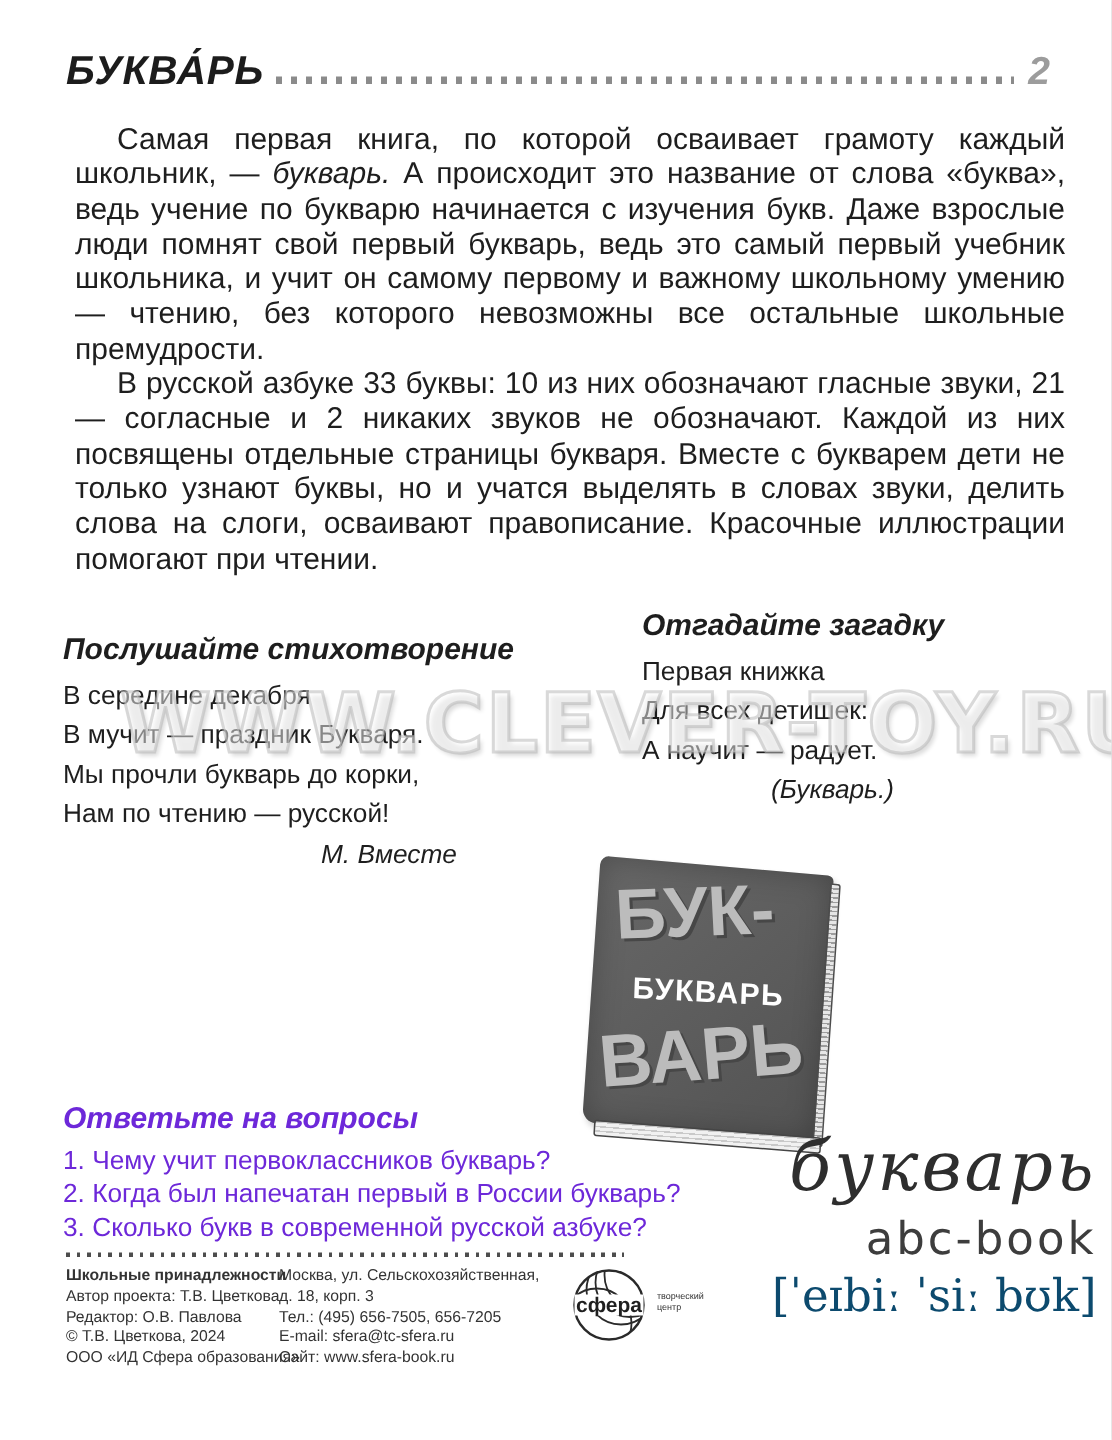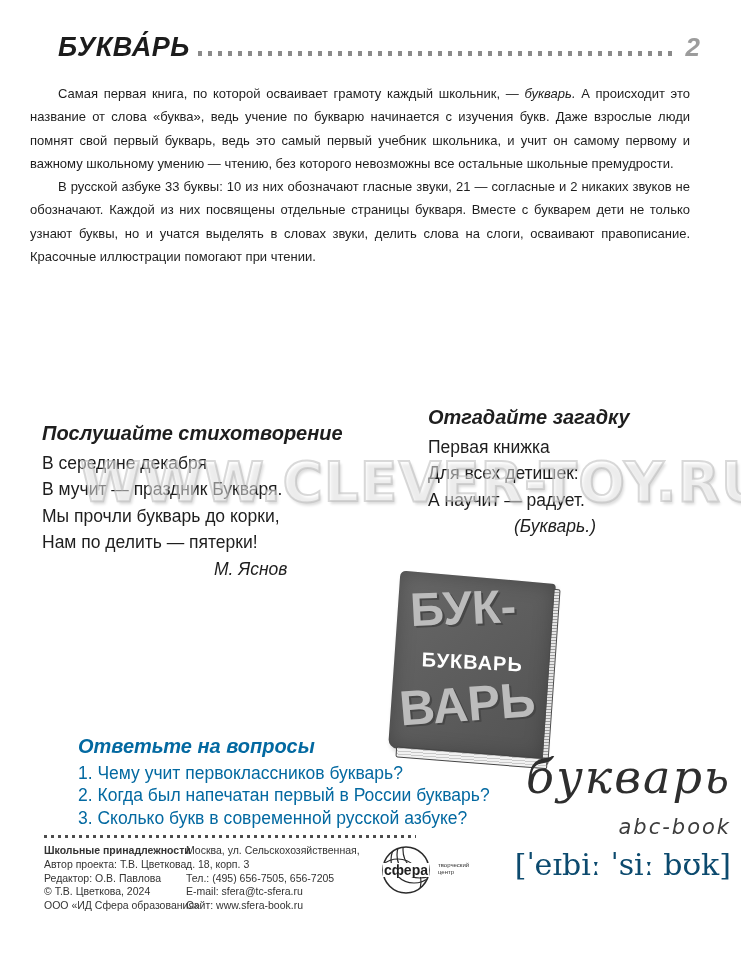--- a/index.html
+++ b/index.html
@@ -3,26 +3,26 @@
 <meta charset="utf-8">
 <style>
   html,body{margin:0;padding:0;background:#e9e9e9;}
   .page{
     position:relative;width:741px;height:960px;background:#ffffff;
     font-family:"Liberation Sans",sans-serif;color:#222;overflow:hidden;
     box-shadow:0 0 6px rgba(0,0,0,.25);
   }
   
   .title-row{position:absolute;left:44px;top:32px;width:656px;display:flex;align-items:flex-end;}
-  .doc-title{font-size:27px;font-weight:bold;font-style:italic;color:#1c1c1c;letter-spacing:.5px;white-space:nowrap;margin-left:14px;}
+  .doc-title{font-size:27px;font-weight:bold;font-style:italic;color:#1c1c1c;letter-spacing:.5px;white-space:nowrap;}
   .leader{flex:1;height:5px;margin:0 10px 7px 8px;
     background-image:repeating-linear-gradient(90deg,#8b8b8b 0 4px,transparent 4px 10px);}
   .page-num{font-size:26px;font-weight:bold;font-style:italic;color:#9c9c9c;margin-bottom:0px;}
   
-  .article{position:absolute;left:30px;top:82px;width:660px;font-size:13px;line-height:23.3px;text-align:justify;color:#1e1e1e;}
+  .article{position:absolute;left:50px;top:82px;width:660px;font-size:20px;line-height:23.3px;text-align:justify;color:#1e1e1e;}
   .article p{margin:0;text-indent:28px;}
   .em{font-style:italic;}
   
   .col{position:absolute;font-size:17.5px;line-height:26.5px;color:#1e1e1e;}
   .col-poem{left:42px;top:420px;width:360px;}
   .col-riddle{left:428px;top:404px;width:280px;}
   .col-heading{font-weight:bold;font-style:italic;font-size:20px;margin-bottom:3px;}
   .poem-author{font-style:italic;padding-left:172px;}
   .riddle-answer{font-style:italic;padding-left:86px;}
   
@@ -48,26 +48,26 @@
     content:"";position:absolute;left:8px;right:-4px;bottom:-8px;height:9px;
     background:repeating-linear-gradient(0deg,#f1f1f1 0 2px,#c9c9c9 2px 3px);
     border:1px solid #454545;border-radius:2px;transform:rotate(-.5deg);}
   .book-word{position:absolute;font-weight:bold;color:#bcbcbc;
     text-shadow:2px 2px 0 #474747;line-height:1;}
   .book-word-top{top:8px;left:12px;font-size:47px;transform:rotate(-7deg);}
   .book-word-bottom{bottom:26px;left:8px;font-size:49px;transform:rotate(-9deg);}
   .book-mid{position:absolute;top:74px;left:0;width:100%;text-align:center;
     color:#fff;font-size:20px;font-weight:bold;letter-spacing:1px;transform:rotate(-2deg);}
   
-  .questions{position:absolute;left:42px;top:735px;width:480px;font-size:17.5px;line-height:22.5px;color:#0369a1;margin-left:36px;}
+  .questions{position:absolute;left:42px;top:735px;width:480px;font-size:17.5px;line-height:22.5px;color:#6d28d9;}
   .questions .col-heading{margin-bottom:4px;}
   
   .translation{position:absolute;right:10px;top:746px;text-align:right;color:#2c2c2c;}
   .cursive-word{font-family:"DejaVu Serif",serif;font-style:italic;font-size:46px;line-height:62px;letter-spacing:2px;color:#2e2e2e;}
-  .abc-word{font-family:"DejaVu Sans",sans-serif;font-size:21px;line-height:38px;letter-spacing:2px;color:#3d3d3d;font-style:italic;}
+  .abc-word{font-family:"DejaVu Sans",sans-serif;font-size:30px;line-height:38px;letter-spacing:2px;color:#3d3d3d;}
   .phonetic{font-family:"DejaVu Serif",serif;font-size:30px;line-height:38px;color:#0c4a6e;}
   
   .footer-sep{position:absolute;left:44px;top:835px;width:372px;height:3px;
     background-image:repeating-linear-gradient(90deg,#4d4d4d 0 2.5px,transparent 2.5px 7px);}
   .footer{position:absolute;left:44px;top:844px;font-size:10.5px;line-height:13.8px;color:#333;}
   .footer-col1{position:absolute;left:0;top:0;width:142px;white-space:nowrap;}
   .footer-col2{position:absolute;left:142px;top:0;width:150px;white-space:nowrap;}
   .footer-bold{font-weight:bold;}
   .footer-logo{position:absolute;left:288px;top:0px;width:100px;height:60px;margin-left:48px;}
   .logo-tagline{position:absolute;left:58px;top:18px;font-size:6px;line-height:7px;color:#333;}
@@ -86,22 +86,22 @@
   <div class="article">
     <p><span>Самая первая книга, по которой осваивает грамоту каждый школьник, — </span><span class="em">букварь.</span><span> А происходит это название от слова «буква», ведь учение по букварю начинается с изучения букв. Даже взрослые люди помнят свой первый букварь, ведь это самый первый учебник школьника, и учит он самому первому и важному школьному умению — чтению, без которого невозможны все остальные школьные премудрости.</span></p>
     <p>В русской азбуке 33 буквы: 10 из них обозначают гласные звуки, 21 — согласные и 2 никаких звуков не обозначают. Каждой из них посвящены отдельные страницы букваря. Вместе с букварем дети не только узнают буквы, но и учатся выделять в словах звуки, делить слова на слоги, осваивают правописание. Красочные иллюстрации помогают при чтении.</p>
   </div>
 
   <div class="col col-poem">
     <div class="col-heading">Послушайте стихотворение</div>
     <div>В середине декабря</div>
     <div>В мучит — праздник Букваря.</div>
     <div>Мы прочли букварь до корки,</div>
-    <div>Нам по делить — пятерки!</div>
-    <div class="poem-author em">М. Яснов</div>
+    <div>Нам по чтению — русской!</div>
+    <div class="poem-author em">М. Вместе</div>
   </div>
 
   <div class="col col-riddle">
     <div class="col-heading">Отгадайте загадку</div>
     <div>Первая книжка</div>
     <div>Для всех детишек:</div>
     <div>А научит — радует.</div>
     <div class="riddle-answer">(Букварь.)</div>
   </div>
 

